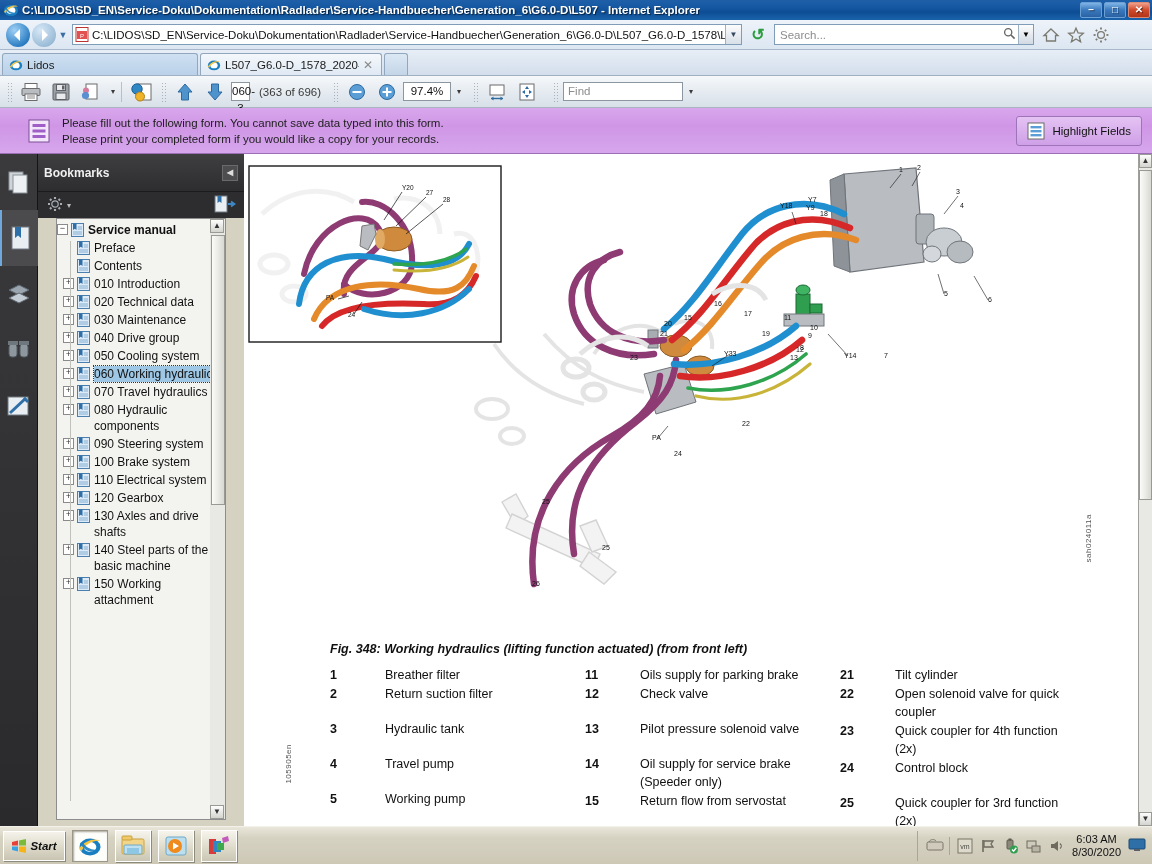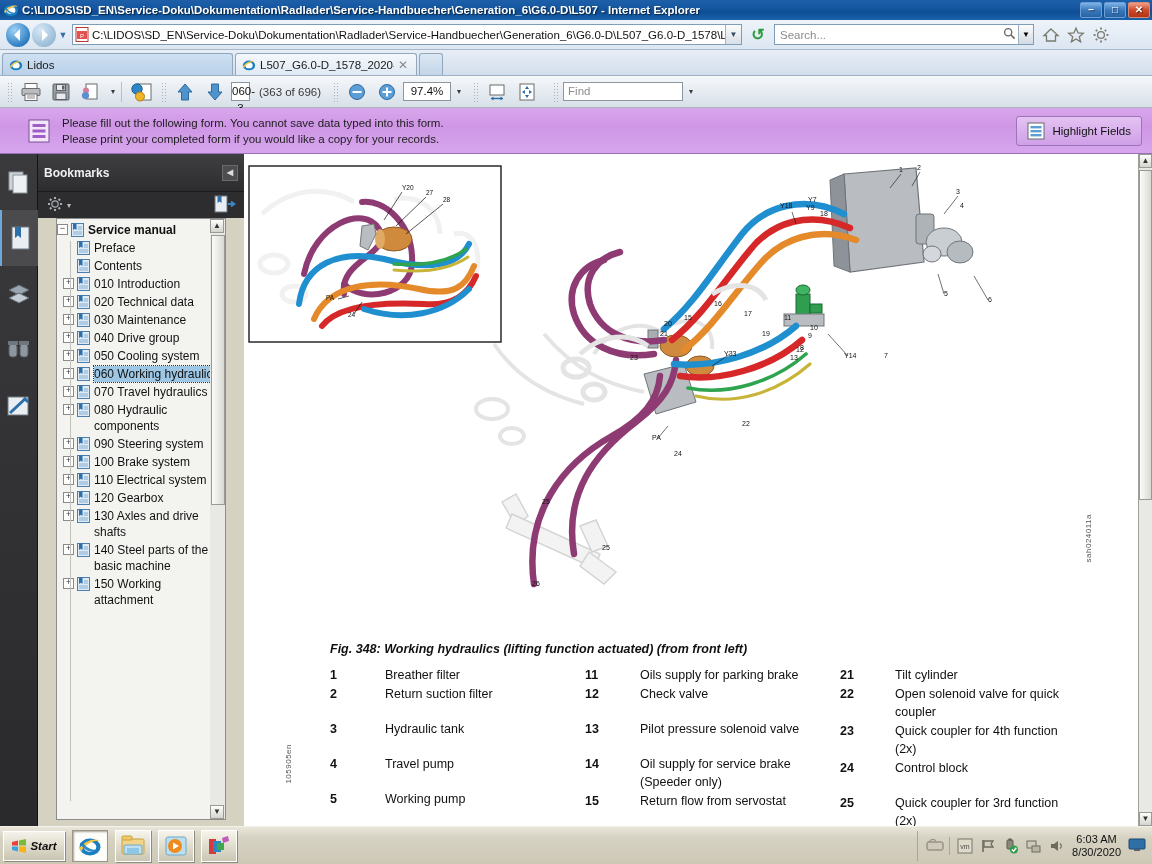--- a/index.html
+++ b/index.html
@@ -74,21 +74,21 @@
     background: linear-gradient(180deg,#e7eef6,#d3deec);
     border-bottom: 1px solid #9fb0c3;
     display:flex; align-items:flex-end; padding-left:2px;
   }
   .tab {
     height: 22px; display:flex; align-items:center; gap:4px;
     padding: 0 8px 0 6px; font-size:11.5px; color:#1a1a1a;
     border:1px solid #91a7bd; border-bottom:none;
     border-radius: 3px 3px 0 0; margin-right:2px;
   }
-  .tab.inactive { background: linear-gradient(180deg,#cfe0f2,#b9d1e9); width: 231px; }
+  .tab.inactive { background: linear-gradient(180deg,#cfe0f2,#b9d1e9); width: 196px; }
   .tab.active   { background: linear-gradient(180deg,#f4f8fc,#dfe9f4); width: 182px; }
   .tab .tabico { width:14px; height:14px; flex:0 0 auto; }
   .tab .tablabel { flex:1 1 auto; overflow:hidden; white-space:nowrap; }
   .tab .tabclose { color:#8a8a8a; font-size:12px; }
   .tab.newtab { width:24px; background:linear-gradient(180deg,#dce8f4,#c3d5e8); }
 
   
   .pdftoolbar {
     position:absolute; left:0; top:76px; width:1152px; height:32px;
     background: linear-gradient(180deg,#f6f8fa 0%,#e4eaf0 55%,#d8e0e8 100%);

